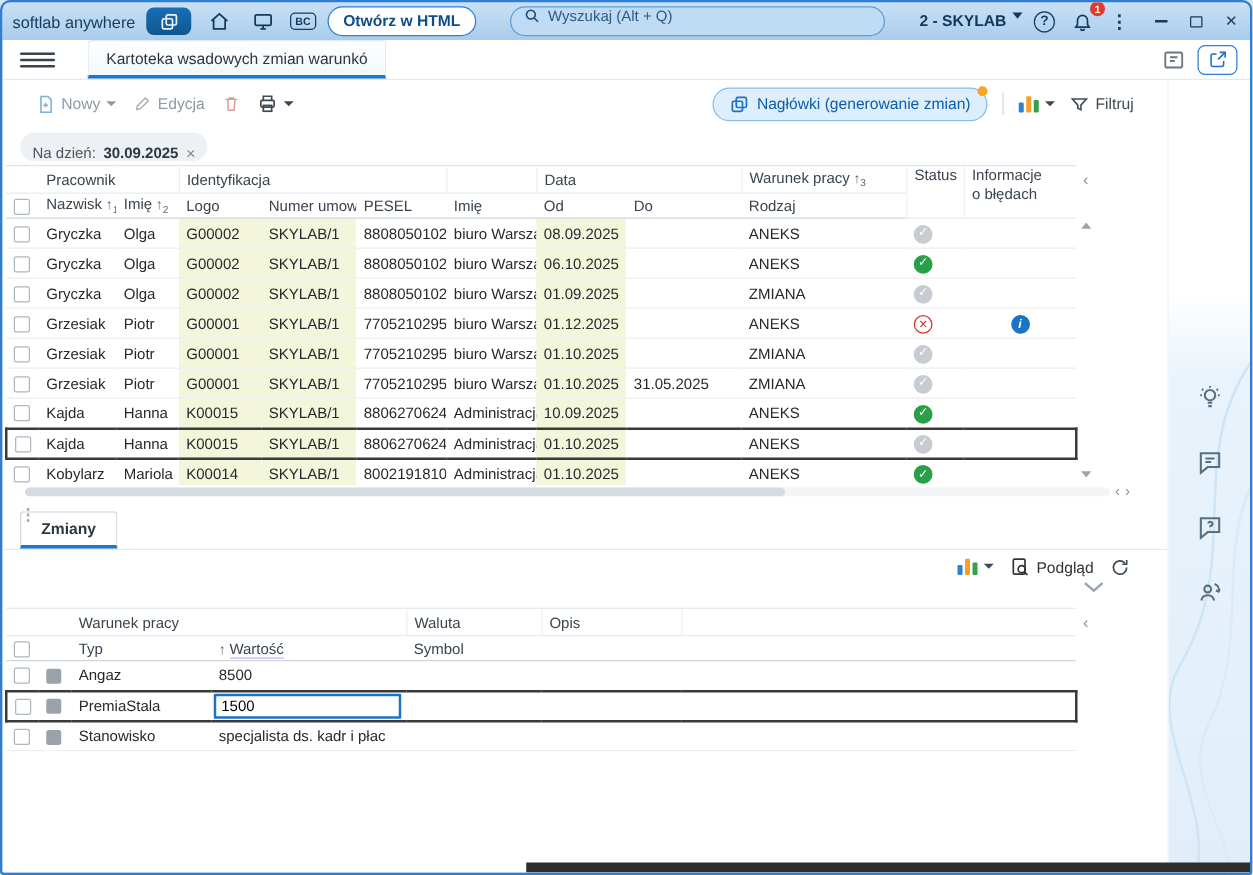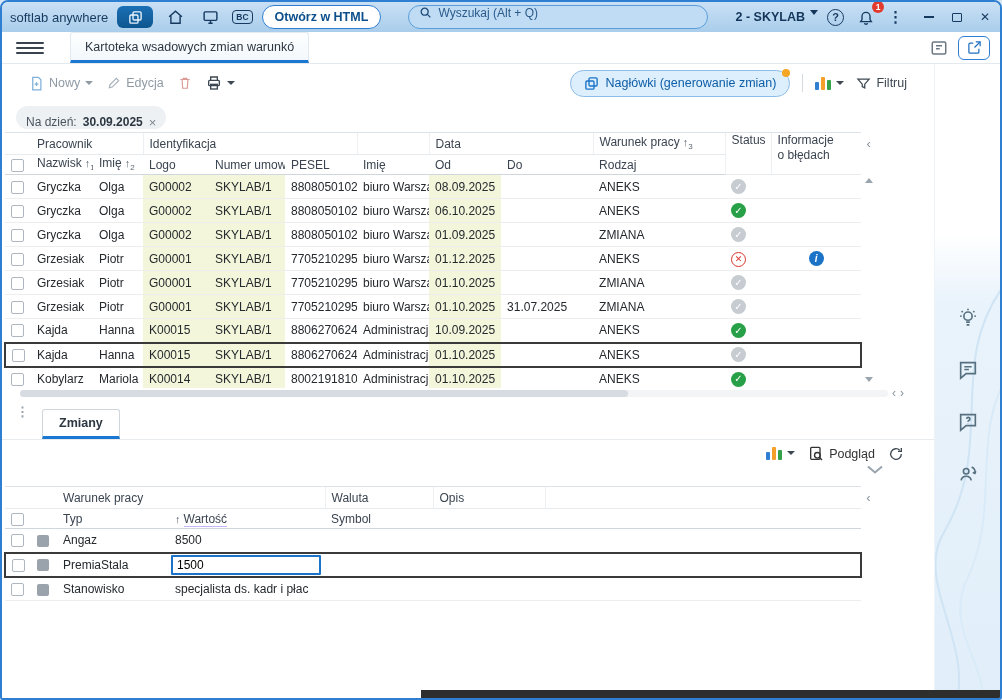--- a/index.html
+++ b/index.html
@@ -101,21 +101,21 @@
 .tri-up{width:0;height:0;border-left:4px solid transparent;border-right:4px solid transparent;border-bottom:5px solid #9aa4ad;margin-top:24px}
 .tri-down{width:0;height:0;border-left:4px solid transparent;border-right:4px solid transparent;border-top:5px solid #9aa4ad;margin-top:auto;margin-bottom:4px}
 .h-scroll{height:10px;flex:none;margin:0 30px 0 18px;display:flex;align-items:center;gap:4px}
 .h-track{flex:1;height:7px;background:#f2f4f6;border-radius:4px;position:relative}
 .h-thumb{position:absolute;left:0;top:0;height:7px;width:70%;background:#d6dce1;border-radius:4px}
 .h-arrow{color:#8a949c;font-size:12px;line-height:1}
 
 
 .splitter{height:42px;flex:none;display:flex;align-items:flex-end;padding:0 14px;border-bottom:1px solid #e7ebee;position:relative}
 .drag-dots{position:absolute;left:14px;top:10px;color:#9aa4ad;font-size:13px;font-weight:700;line-height:0.6}
-.panel-tab{margin-left:26px;height:30px;display:flex;align-items:center;padding:0 16px;background:#fff;border:1px solid #cfd6dc;border-bottom:3px solid #1a78d2;border-radius:3px 3px 0 0;font-size:12.5px;font-weight:600;color:#2c3742}
+.panel-tab{height:30px;display:flex;align-items:center;padding:0 16px;background:#fff;border:1px solid #cfd6dc;border-bottom:3px solid #1a78d2;border-radius:3px 3px 0 0;font-size:12.5px;font-weight:600;color:#2c3742}
 .btoolbar{height:46px;flex:none;display:flex;flex-direction:column;align-items:flex-end;padding:6px 30px 0 14px}
 .btoolbar-row{display:flex;align-items:flex-start;gap:13px;color:#3d4852}
 .tool-label{display:flex;align-items:center;gap:5px;font-size:12.5px;color:#333}
 .collapse-pill{margin-top:3px;margin-right:20px;color:#9aa4ad}
 
 
 .taskbar-sliver{position:absolute;left:42%;right:0;bottom:0;height:8px;background:#2e2e2e;z-index:5}
 .filler{flex:1}
 svg{display:block}
 </style>
@@ -406,21 +406,21 @@
             </tr>
             <tr>
               <td><span class="checkbox"></span></td>
               <td>Grzesiak</td>
                 <td>Piotr</td>
               <td class="hl">G00001</td>
                 <td class="hl">SKYLAB/1</td>
               <td>7705210295</td>
                 <td>biuro Warszaw</td>
               <td class="hl">01.10.2025</td>
-                <td>31.07.2025</td>
+                <td>31.05.2025</td>
               <td>ZMIANA</td>
               <td class="st"><span class="status-dot st-pending"></span></td>
                 <td></td>
             </tr>
             <tr>
               <td><span class="checkbox"></span></td>
               <td>Kajda</td>
                 <td>Hanna</td>
               <td class="hl">K00015</td>
                 <td class="hl">SKYLAB/1</td>

